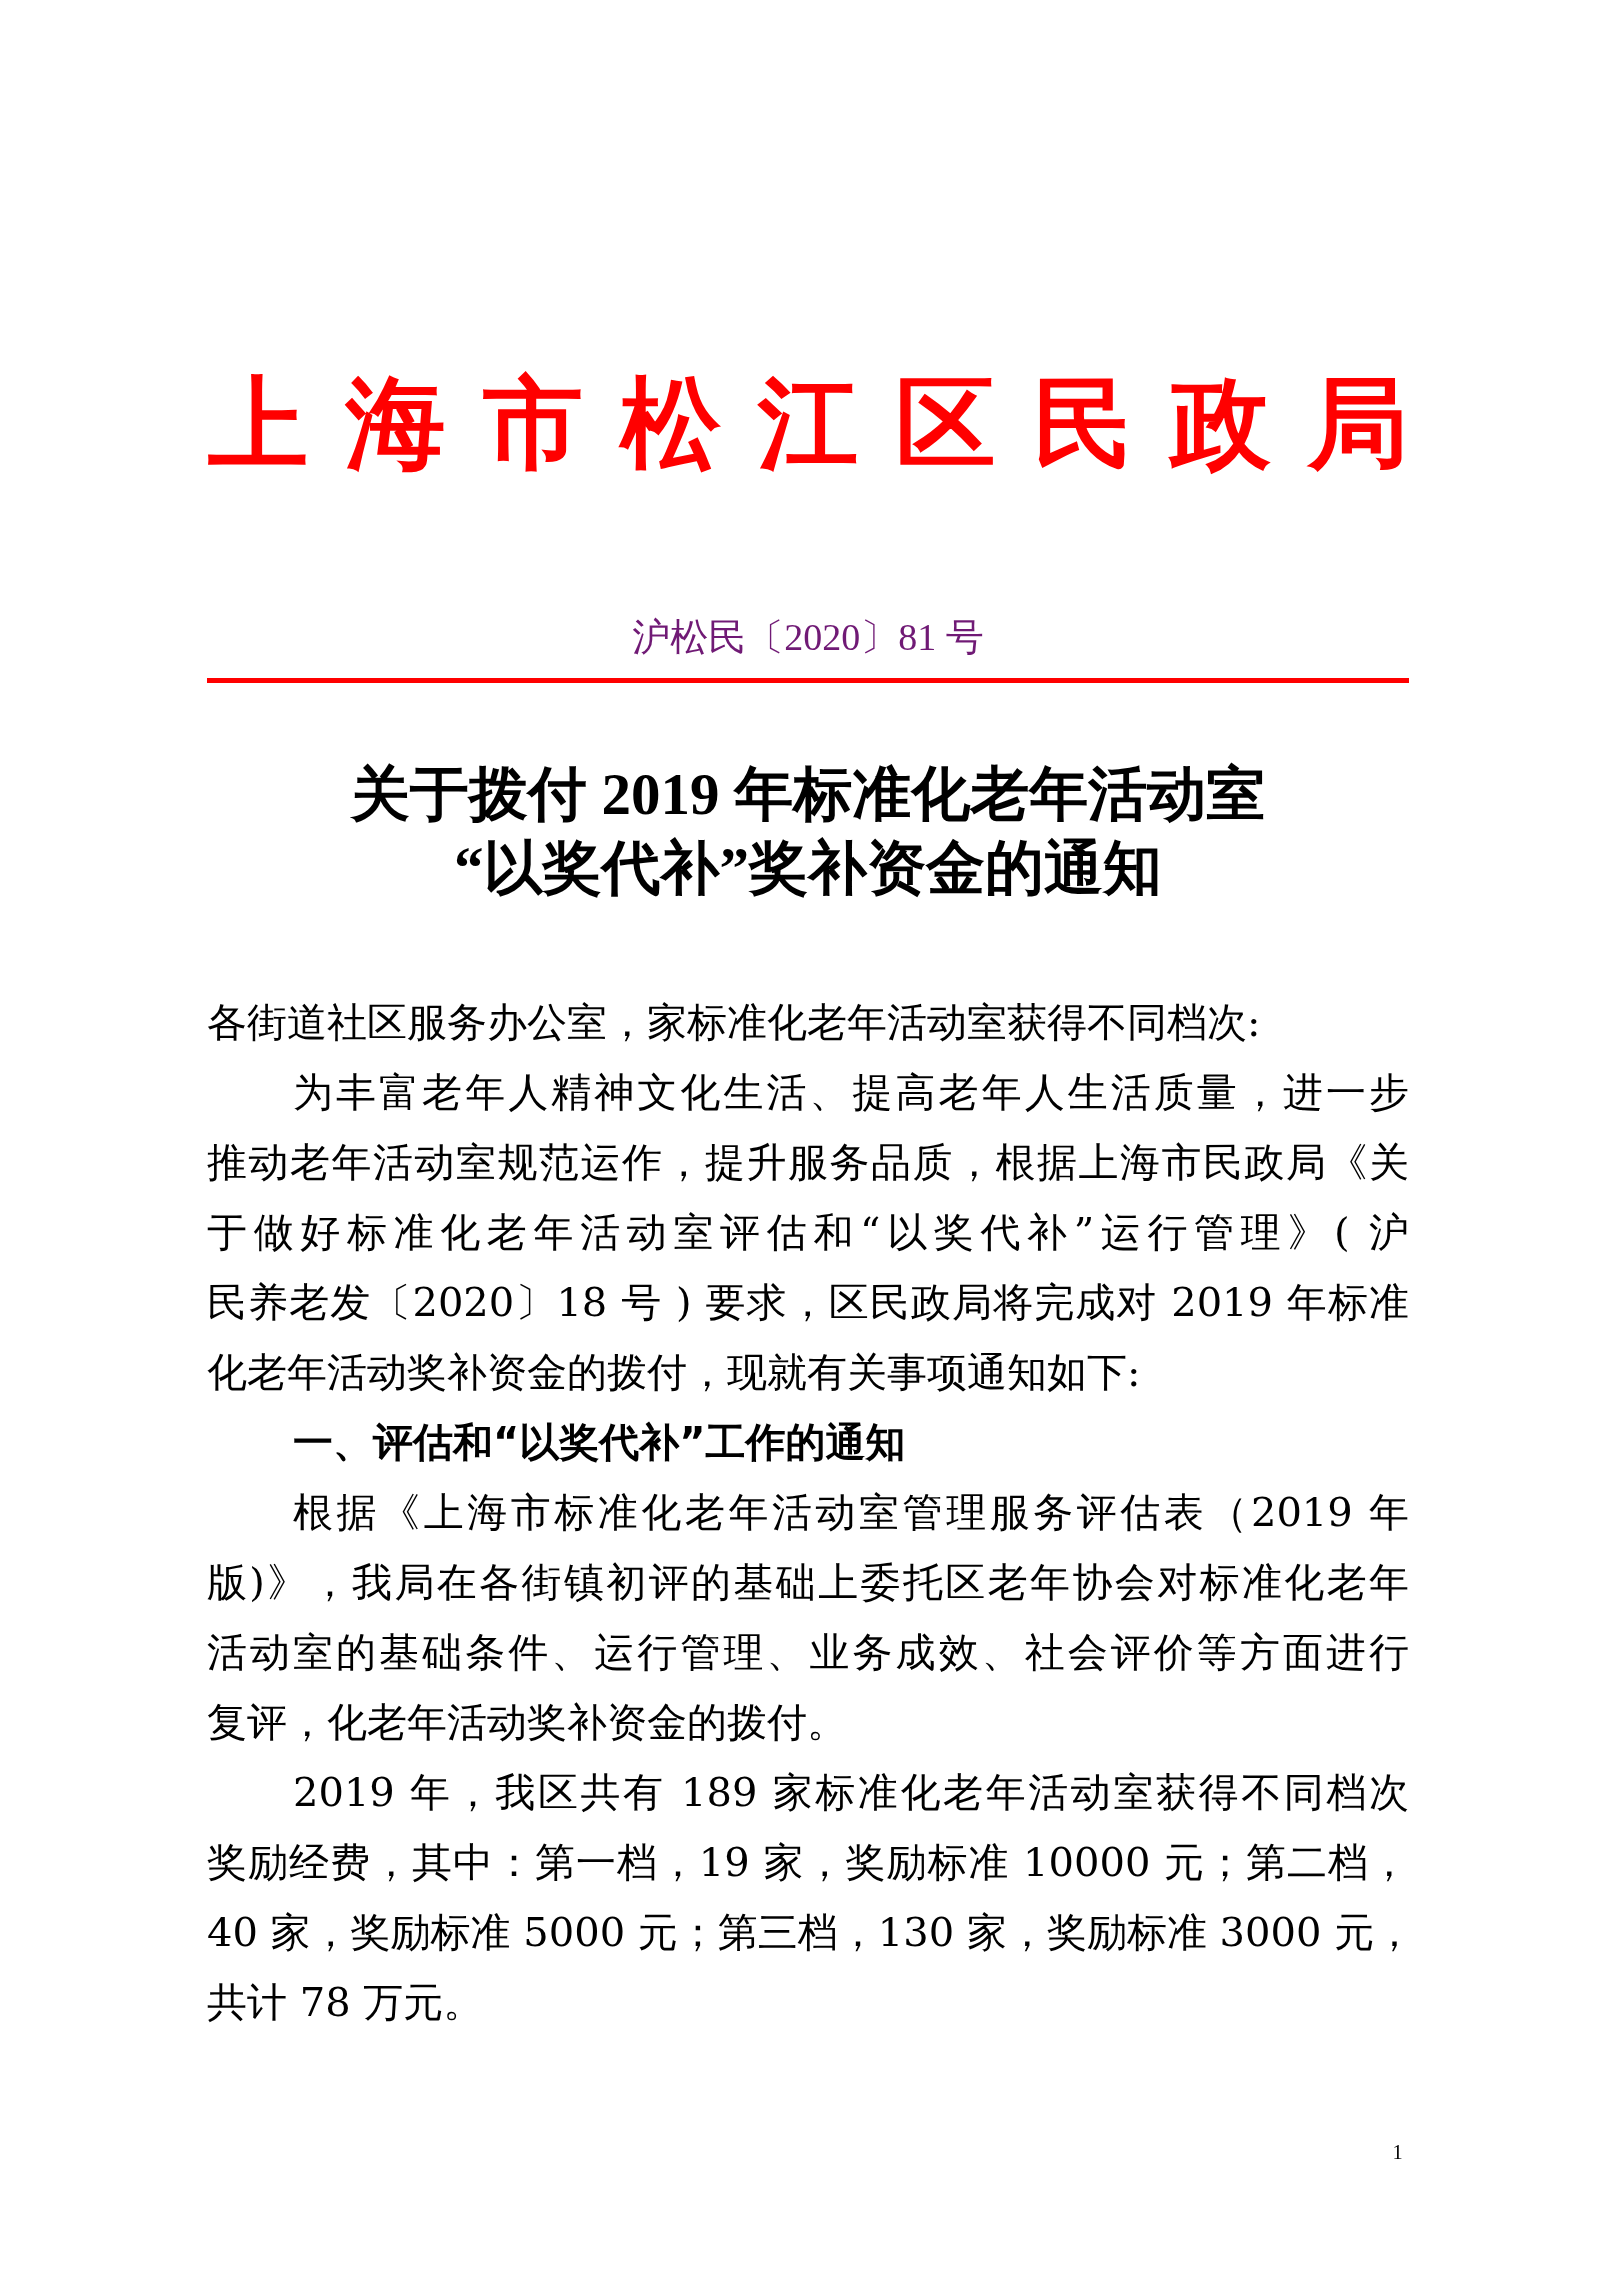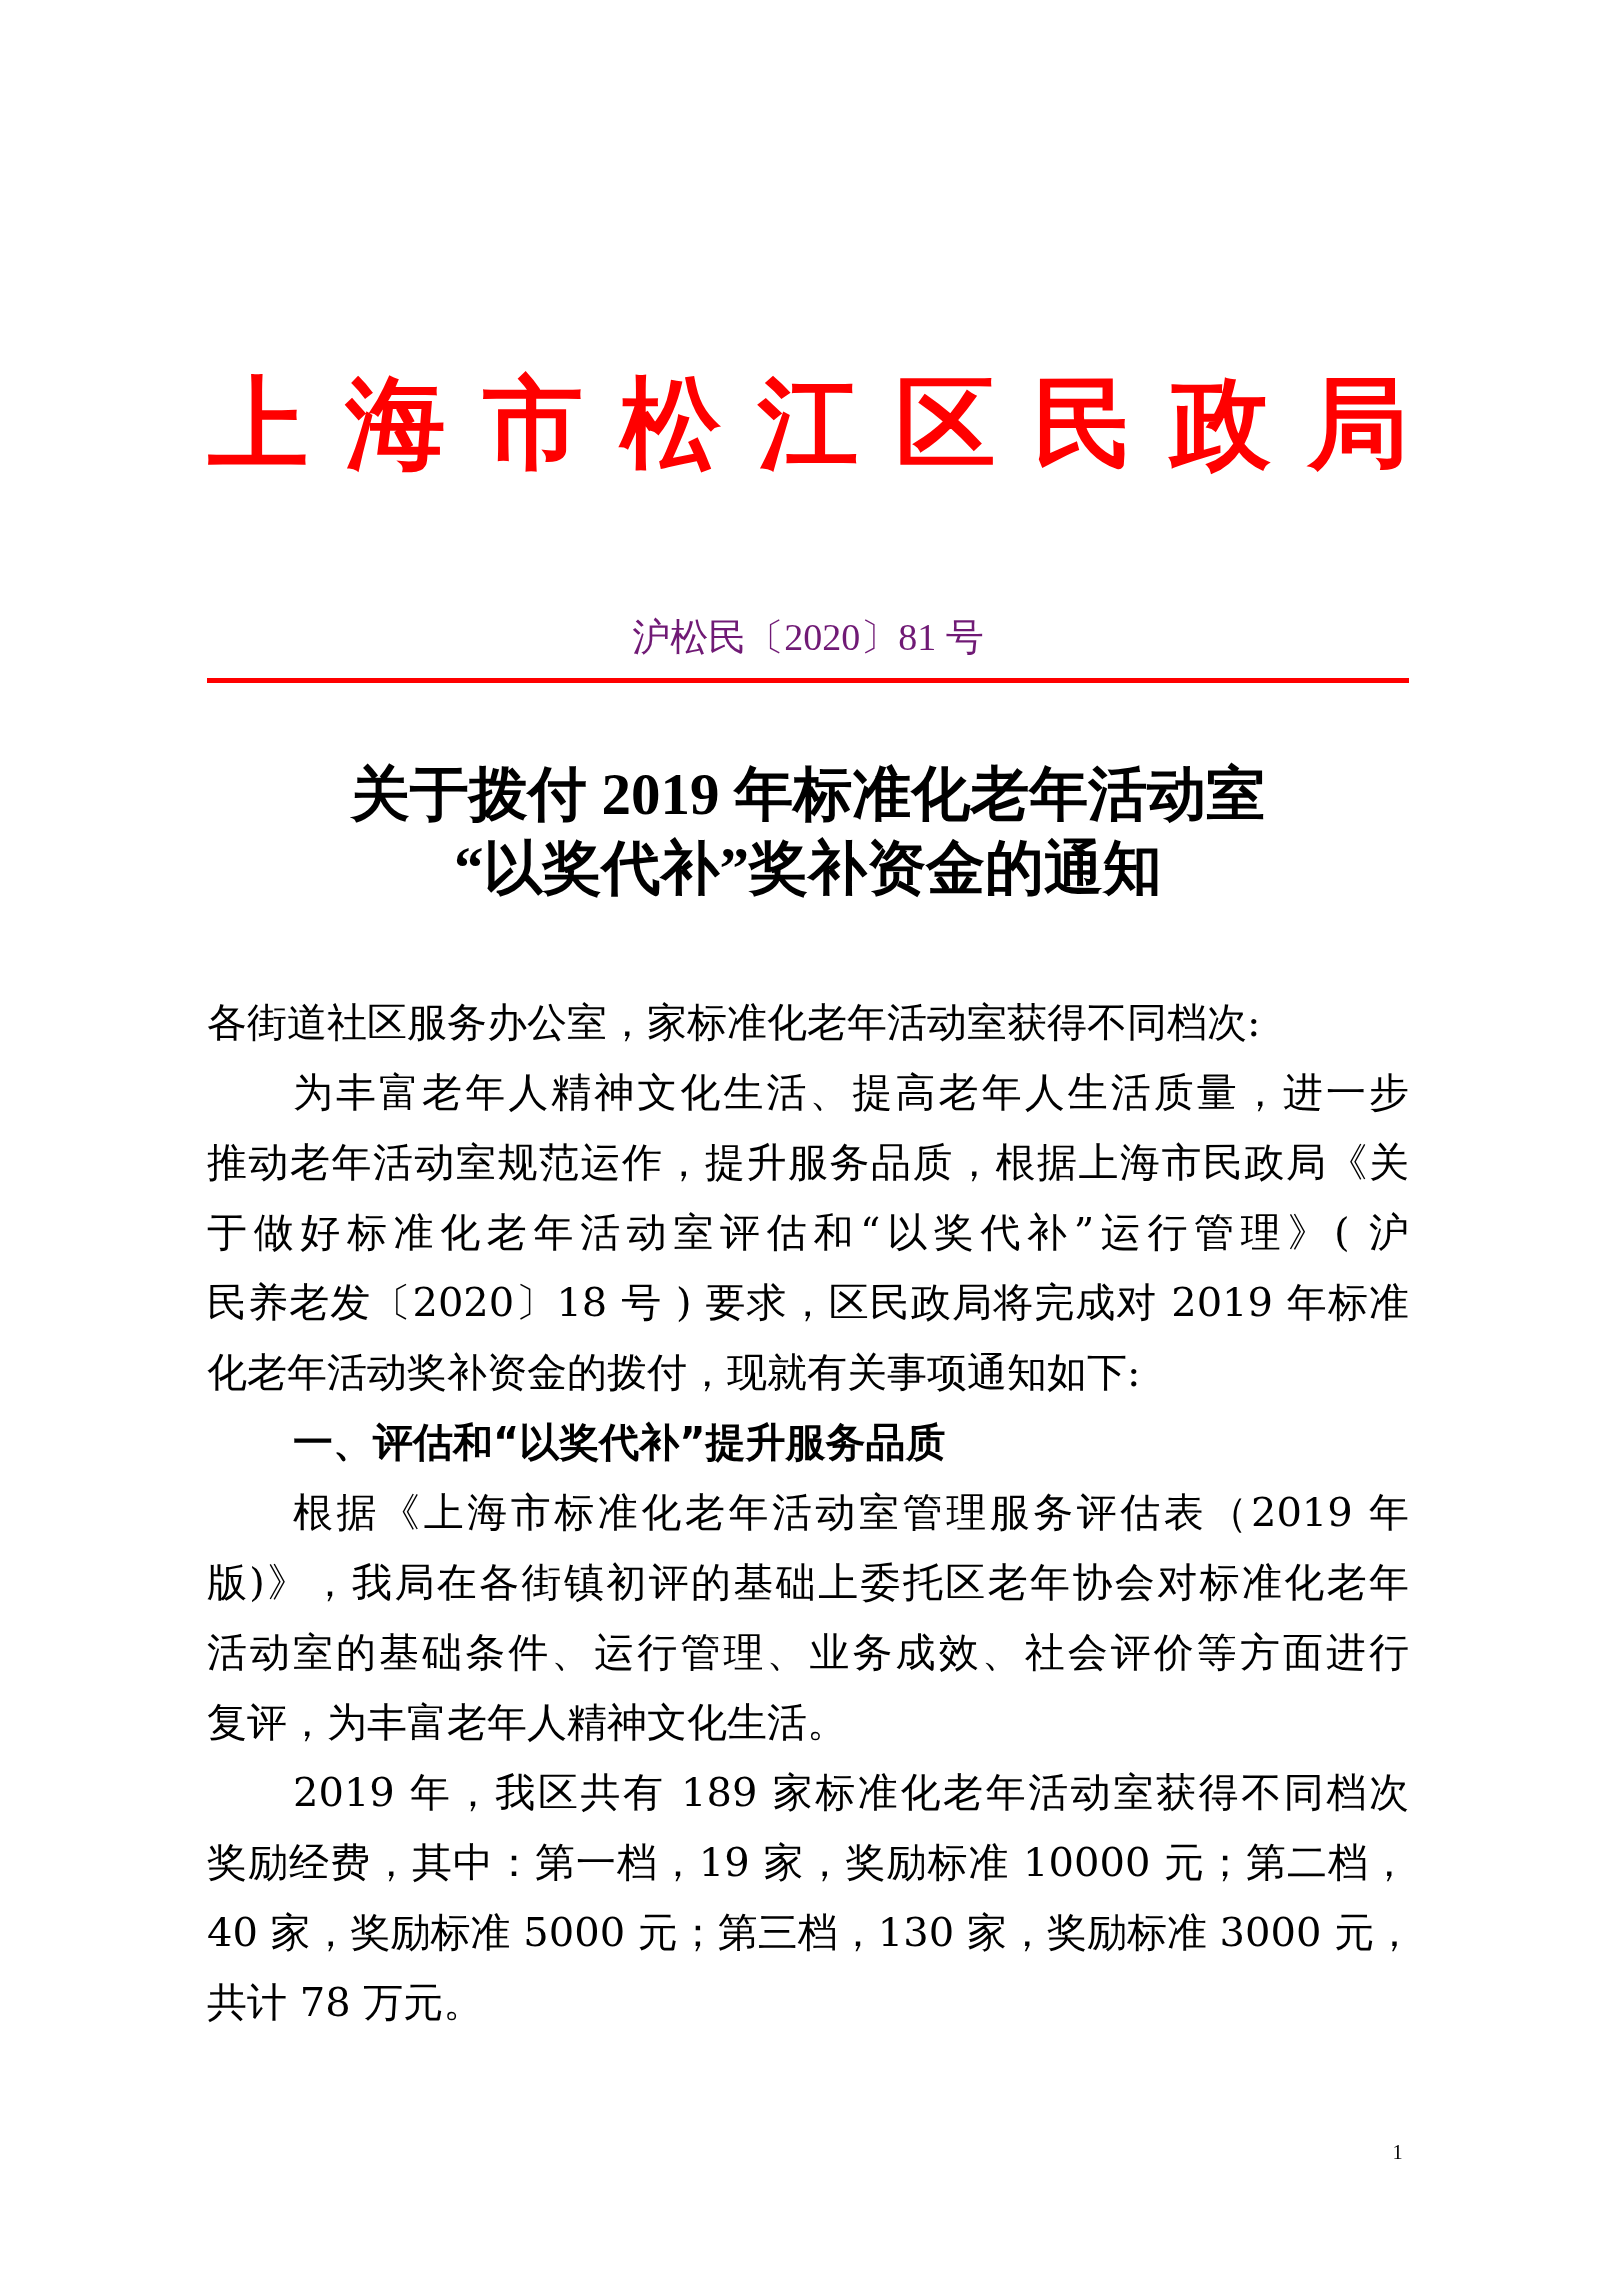--- a/index.html
+++ b/index.html
@@ -77,25 +77,25 @@
     <div>“以奖代补”奖补资金的通知</div>
   </div>
 
   <div class="body-text">
     <div class="line last">各街道社区服务办公室，家标准化老年活动室获得不同档次:</div>
     <div class="line indent">为丰富老年人精神文化生活、提高老年人生活质量，进一步</div>
     <div class="line">推动老年活动室规范运作，提升服务品质，根据上海市民政局《关</div>
     <div class="line">于做好标准化老年活动室评估和“以奖代补”运行管理》( 沪</div>
     <div class="line">民养老发〔2020〕18 号 ) 要求，区民政局将完成对 2019 年标准</div>
     <div class="line last">化老年活动奖补资金的拨付，现就有关事项通知如下:</div>
-    <div class="line indent heading">一、评估和“以奖代补”提升服务品质</div>
+    <div class="line indent heading">一、评估和“以奖代补”工作的通知</div>
     <div class="line indent">根据《上海市标准化老年活动室管理服务评估表（2019 年</div>
     <div class="line">版)》，我局在各街镇初评的基础上委托区老年协会对标准化老年</div>
     <div class="line">活动室的基础条件、运行管理、业务成效、社会评价等方面进行</div>
-    <div class="line last">复评，为丰富老年人精神文化生活。</div>
+    <div class="line last">复评，化老年活动奖补资金的拨付。</div>
     <div class="line indent">2019 年，我区共有 189 家标准化老年活动室获得不同档次</div>
     <div class="line">奖励经费，其中：第一档，19 家，奖励标准 10000 元；第二档，</div>
     <div class="line">40 家，奖励标准 5000 元；第三档，130 家，奖励标准 3000 元，</div>
     <div class="line last">共计 78 万元。</div>
   </div>
 
   <div class="page-number">1</div>
 </div>
 
 

